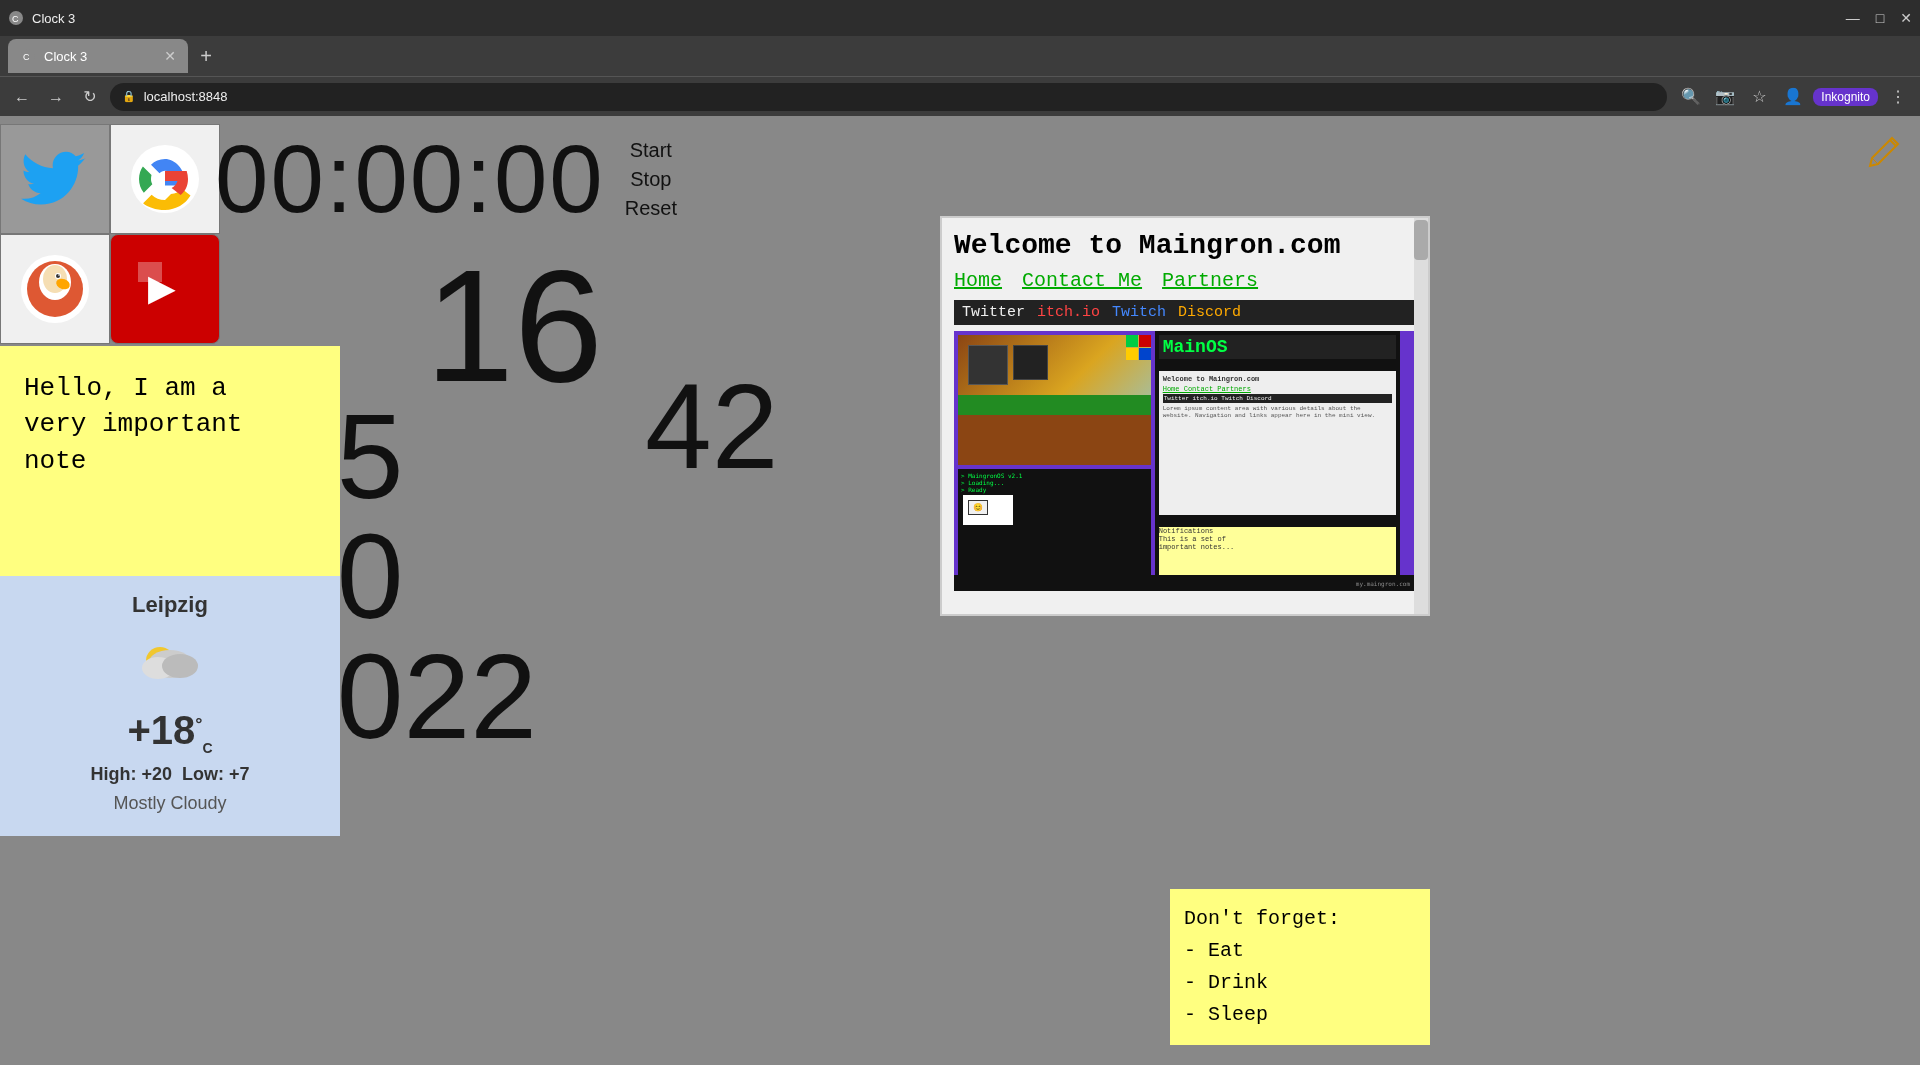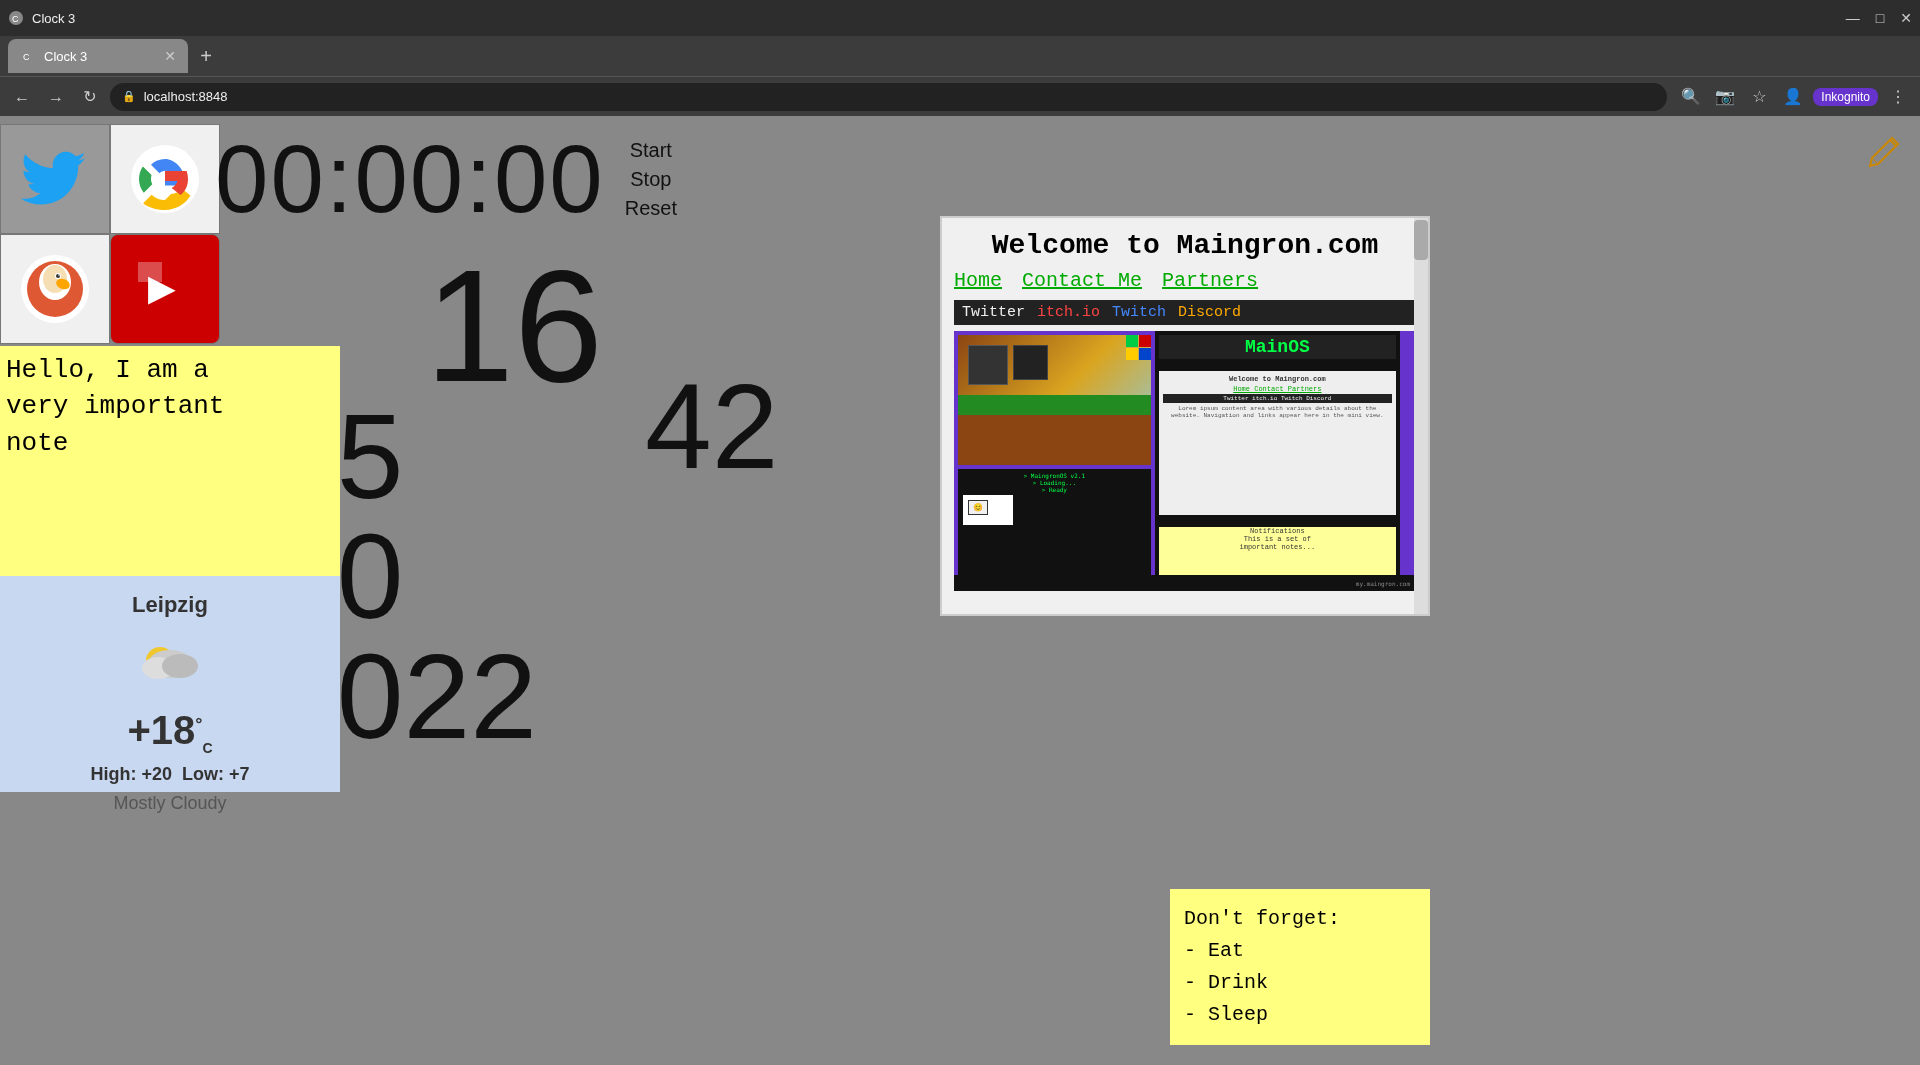--- a/index.html
+++ b/index.html
@@ -273,34 +273,34 @@
     }
 
     
     .note-top {
       position: absolute;
       top: 230px;
       left: 0;
       width: 340px;
       height: 230px;
       background: #ffff80;
-      padding: 6px;
+      padding: 24px;
       font-family: 'Courier New', monospace;
       font-size: 26px;
       color: #000;
       line-height: 1.4;
     }
 
     
     .weather-widget {
       position: absolute;
       top: 460px;
       left: 0;
       width: 340px;
-      height: 216px;
+      height: 260px;
       background: #c8d8f0;
       display: flex;
       flex-direction: column;
       align-items: center;
       padding: 16px;
       font-family: Arial, sans-serif;
     }
 
     .weather-city {
       font-size: 22px;
@@ -366,21 +366,20 @@
       width: 14px;
       height: 40px;
       background: #aaa;
       border-radius: 4px;
       margin-top: 2px;
     }
 
     .website-inner {
       padding: 12px;
       font-family: Arial, sans-serif;
-      text-align: center;
     }
 
     .website-title {
       font-size: 28px;
       font-weight: bold;
       color: #000;
       margin-bottom: 8px;
       font-family: 'Courier New', monospace;
     }
 

